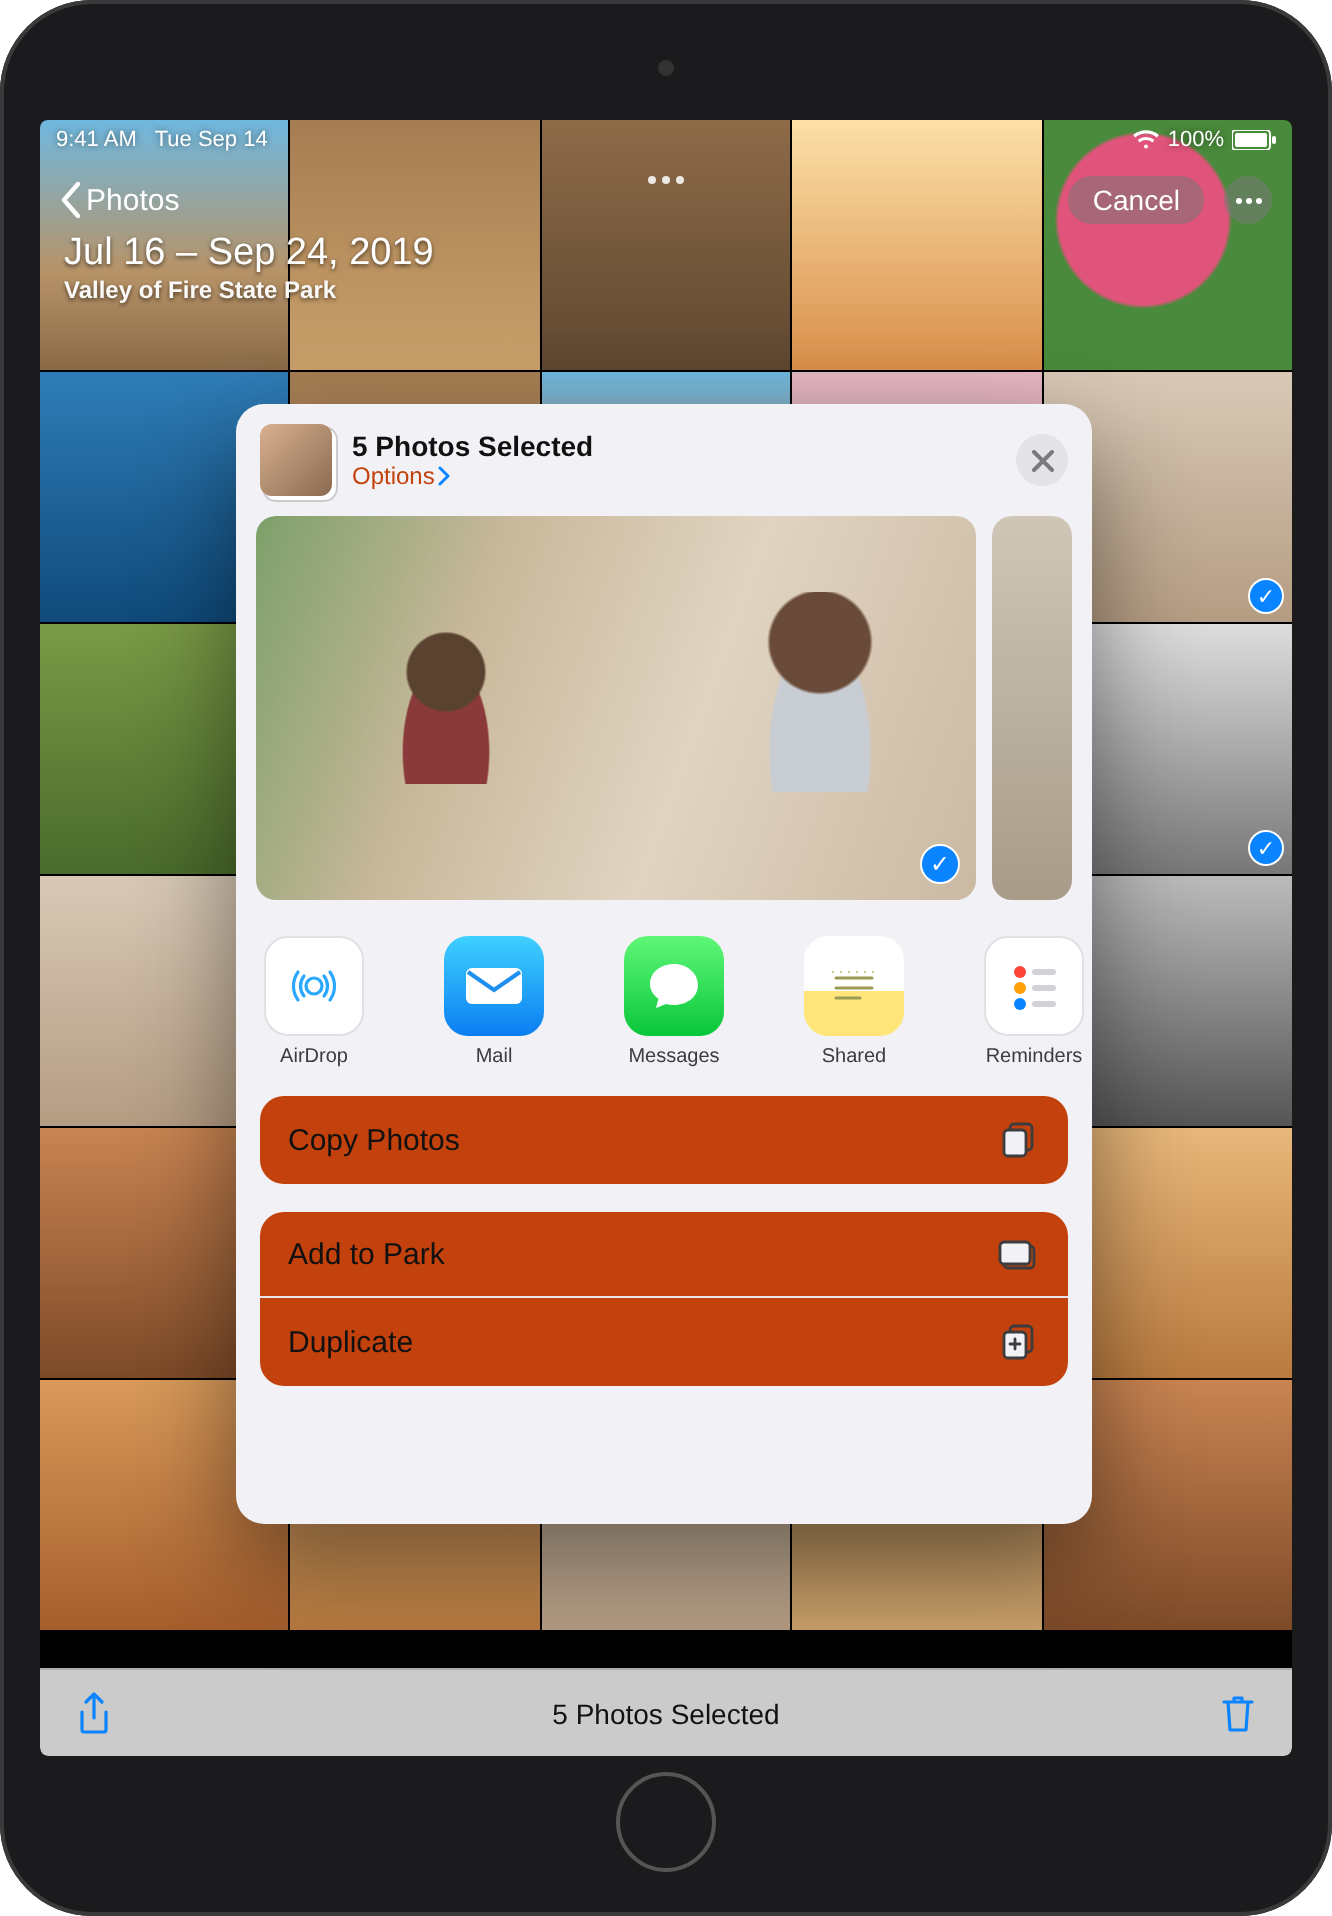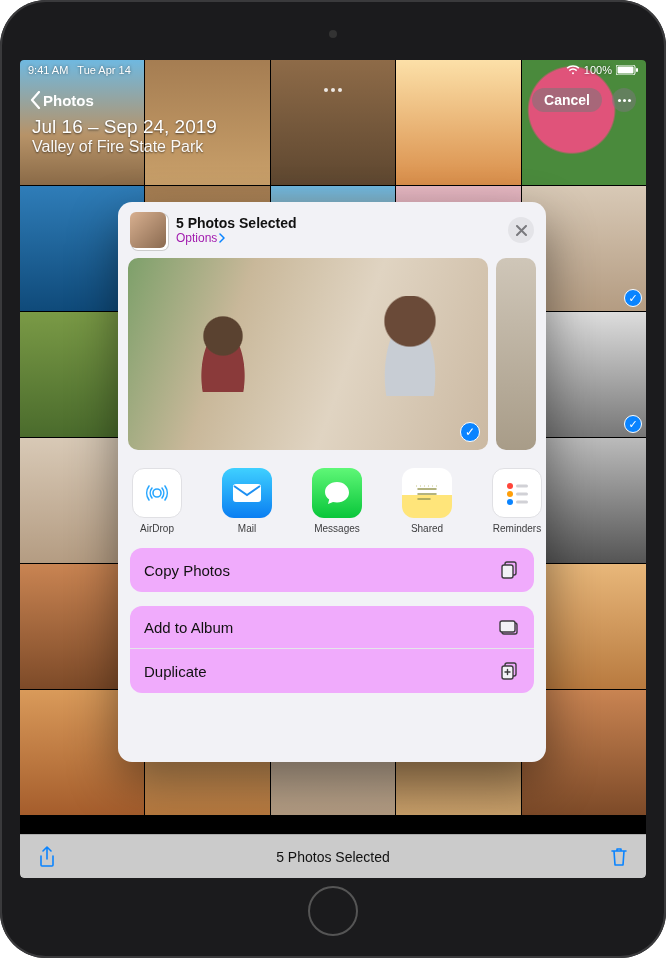--- a/index.html
+++ b/index.html
@@ -73,21 +73,21 @@
   font-weight: 500;
   text-shadow: 0 0 3px rgba(0,0,0,.5);
 }
 .statusbar .right { display: flex; align-items: center; gap: 4px; }
 .wifi-icon, .batt-icon { display: inline-flex; }
 
 
 .nav {
   position: absolute; top: 20px; left: 0; right: 0; height: 40px;
   display: flex; align-items: center; justify-content: space-between;
-  padding: 0 10px; color: #fff; font-weight: bold;
+  padding: 0 10px; color: #fff;
 }
 .nav .back { display: flex; align-items: center; gap: 2px; font-size: 15px; }
 .nav .right { display: flex; align-items: center; gap: 10px; text-align: right; }
 .nav .pill {
   font-size: 14px; color: #fff; background: rgba(120,120,120,.55);
   padding: 4px 12px; border-radius: 14px;
 }
 .nav .dots-top {
   position:absolute; left:50%; top:8px; transform:translateX(-50%);
   display:flex; gap:3px;
@@ -97,21 +97,21 @@
   width:24px;height:24px;border-radius:50%;background:rgba(120,120,120,.55);
   display:flex;align-items:center;justify-content:center;gap:2px;
 }
 .nav .dots-btn span{width:3px;height:3px;border-radius:50%;background:#fff}
 
 .title-block{
   position:absolute; top:56px; left:12px; color:#fff;
   text-shadow:0 1px 2px rgba(0,0,0,.6);
 }
 .title-block .t1{font-size:19px;font-weight:400}
-.title-block .t2{font-size:16px;font-weight:400;opacity:.95}
+.title-block .t2{font-size:12px;font-weight:700;opacity:.95}
 
 
 .bottombar{
   position:absolute;left:0;right:0;bottom:0;height:44px;
   background:rgba(248,248,248,.82);
   backdrop-filter:blur(6px);
   border-top:1px solid rgba(0,0,0,.15);
   display:flex;align-items:center;justify-content:space-between;
   padding:0 18px;font-size:14px;color:#111;
 }
@@ -131,21 +131,21 @@
   display:flex;align-items:center;gap:10px;
   padding:10px 12px;
 }
 .sheet-header .thumb{
   width:36px;height:36px;border-radius:6px;
   background:linear-gradient(135deg,#d8b090,#8a6a50);
   box-shadow:2px 2px 0 #fff, 2px 2px 0 1px #ccc;
 }
 .sheet-header .titles{flex:1}
 .sheet-header .line1{font-size:14px;font-weight:600;color:#111}
-.sheet-header .line2{font-size:12px;color:#a21caf;display:flex;align-items:center;gap:2px}
+.sheet-header .line2{font-size:12px;color:#c2410c;display:flex;align-items:center;gap:2px}
 .sheet-header .close{
   width:26px;height:26px;border-radius:50%;background:#e4e4e8;
   display:flex;align-items:center;justify-content:center;color:#7a7a7e;font-size:16px;
 }
 
 .sheet-preview{
   height:200px; display:flex; gap:8px; padding:0 10px 8px 10px;
   overflow:hidden;
 }
 .sheet-preview .big{
@@ -185,21 +185,21 @@
 .app .lbl{font-size:10px;color:#3c3c3e;text-align:center;white-space:nowrap}
 
 .ic-airdrop{background:#fff;border:1px solid #e0e0e4}
 .ic-messages{background:linear-gradient(#5ff777,#09c63a)}
 .ic-mail{background:linear-gradient(#3fd0ff,#0a7ef2)}
 .ic-notes{background:linear-gradient(#fff 55%,#ffe57a 55%)}
 .ic-reminders{background:#fff;border:1px solid #e0e0e4}
 .ic-books{background:linear-gradient(#ffb23d,#ff8a00)}
 
 .action-list{
-  margin:0 12px;background:#f0abfc;border-radius:12px;overflow:hidden;
+  margin:0 12px;background:#c2410c;border-radius:12px;overflow:hidden;
 }
 .action{
   display:flex;align-items:center;justify-content:space-between;
   padding:12px 14px;font-size:15px;color:#111;
   border-bottom:1px solid #e5e5ea;
 }
 .action:last-child{border-bottom:none}
 .action .aicon{color:#3c3c3e}
 .gap-slot{height:14px}
 
@@ -255,21 +255,21 @@
       <div class="ph dune"></div>
       <div class="ph ppl"></div>
       <div class="ph desert"></div>
       <div class="ph canyon"></div>
     </div>
 
     <div class="statusbar">
       <div>
         <span>9:41 AM</span>
         &nbsp;
-        <span>Tue Apr 14</span>
+        <span>Tue Sep 14</span>
       </div>
       <div class="right">
         <span class="wifi-icon">
           <svg width="14" height="10" viewBox="0 0 14 10">
               <path d="M7 9.2a1 1 0 100-2 1 1 0 000 2zm-3.2-3a5 5 0 016.4 0l1-1.2a6.6 6.6 0 00-8.4 0l1 1.2zm-2.2-2.5a8.4 8.4 0 0110.8 0l1-1.2a10 10 0 00-12.8 0l1 1.2z" fill="#fff"></path>
             </svg>
         </span>
         <span>100%</span>
         <span class="batt-icon">
           <svg width="22" height="10" viewBox="0 0 22 10">
@@ -424,21 +424,21 @@
             <svg width="20" height="20" viewBox="0 0 20 20">
                 <rect x="5" y="2" width="11" height="13" rx="2" fill="none" stroke="#3c3c3e" stroke-width="1.4"></rect>
                 <rect x="2" y="5" width="11" height="13" rx="2" fill="#f2f2f6" stroke="#3c3c3e" stroke-width="1.4"></rect>
               </svg>
           </span>
         </div>
       </div>
       <div class="gap-slot"></div>
       <div class="action-list">
         <div class="action">
-          <span>Add to Album</span>
+          <span>Add to Park</span>
           <span class="aicon">
             <svg width="22" height="18" viewBox="0 0 22 18">
                 <rect x="4" y="5" width="15" height="11" rx="2" fill="none" stroke="#3c3c3e" stroke-width="1.4"></rect>
                 <rect x="2" y="3" width="15" height="11" rx="2" fill="#f2f2f6" stroke="#3c3c3e" stroke-width="1.4"></rect>
               </svg>
           </span>
         </div>
         <div class="action">
           <span>Duplicate</span>
           <span class="aicon">

